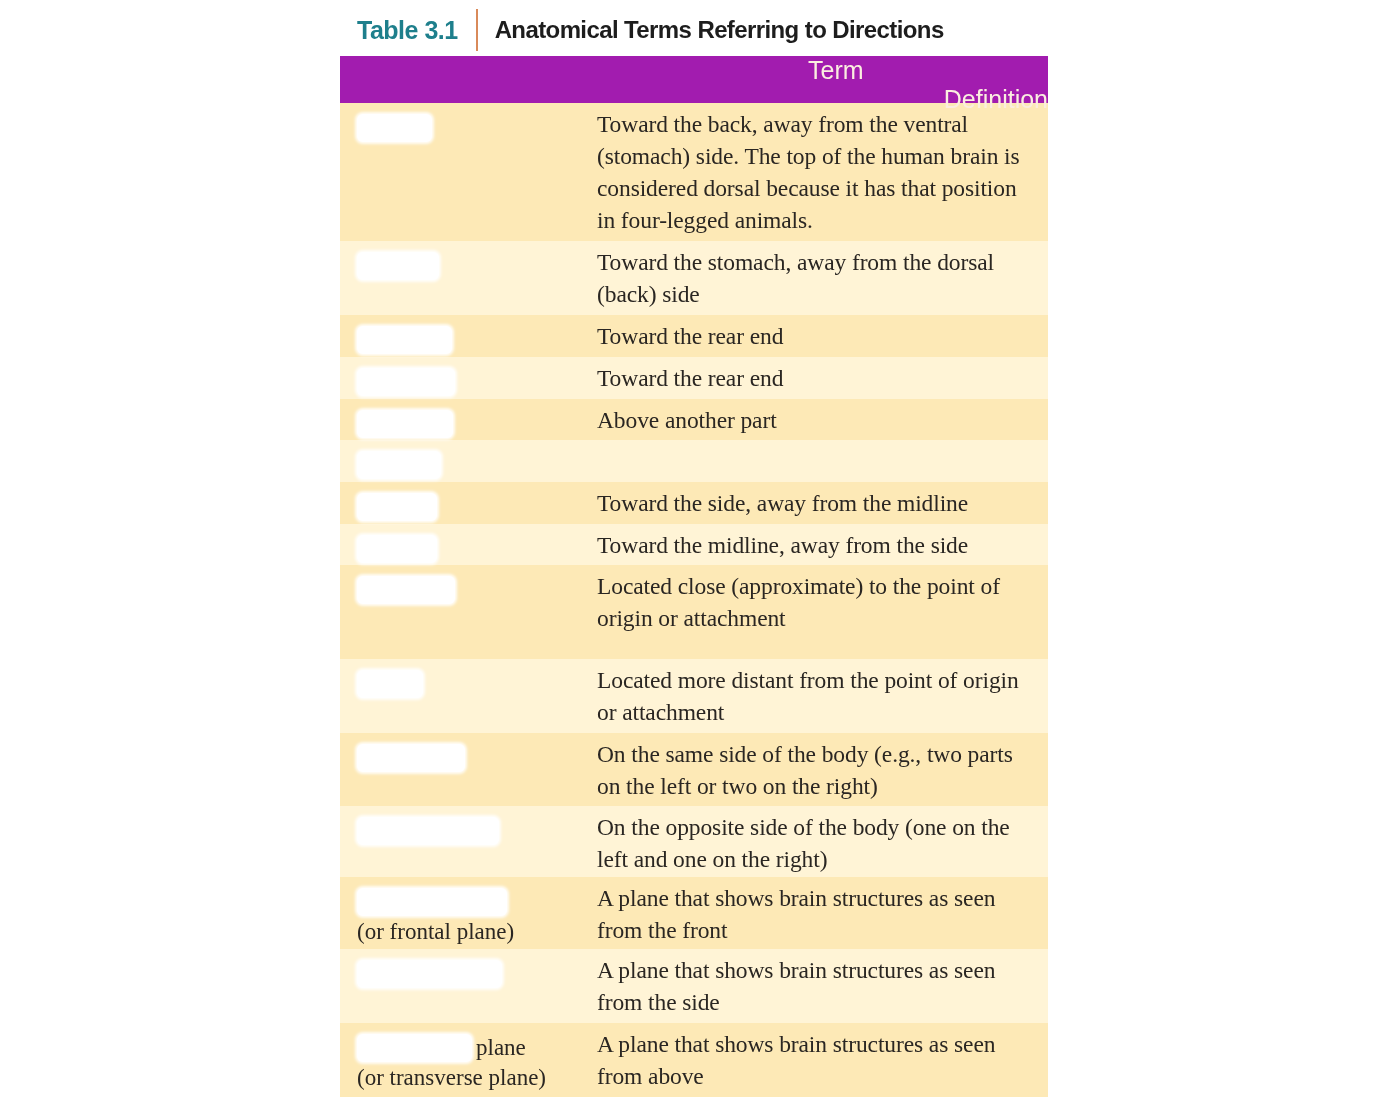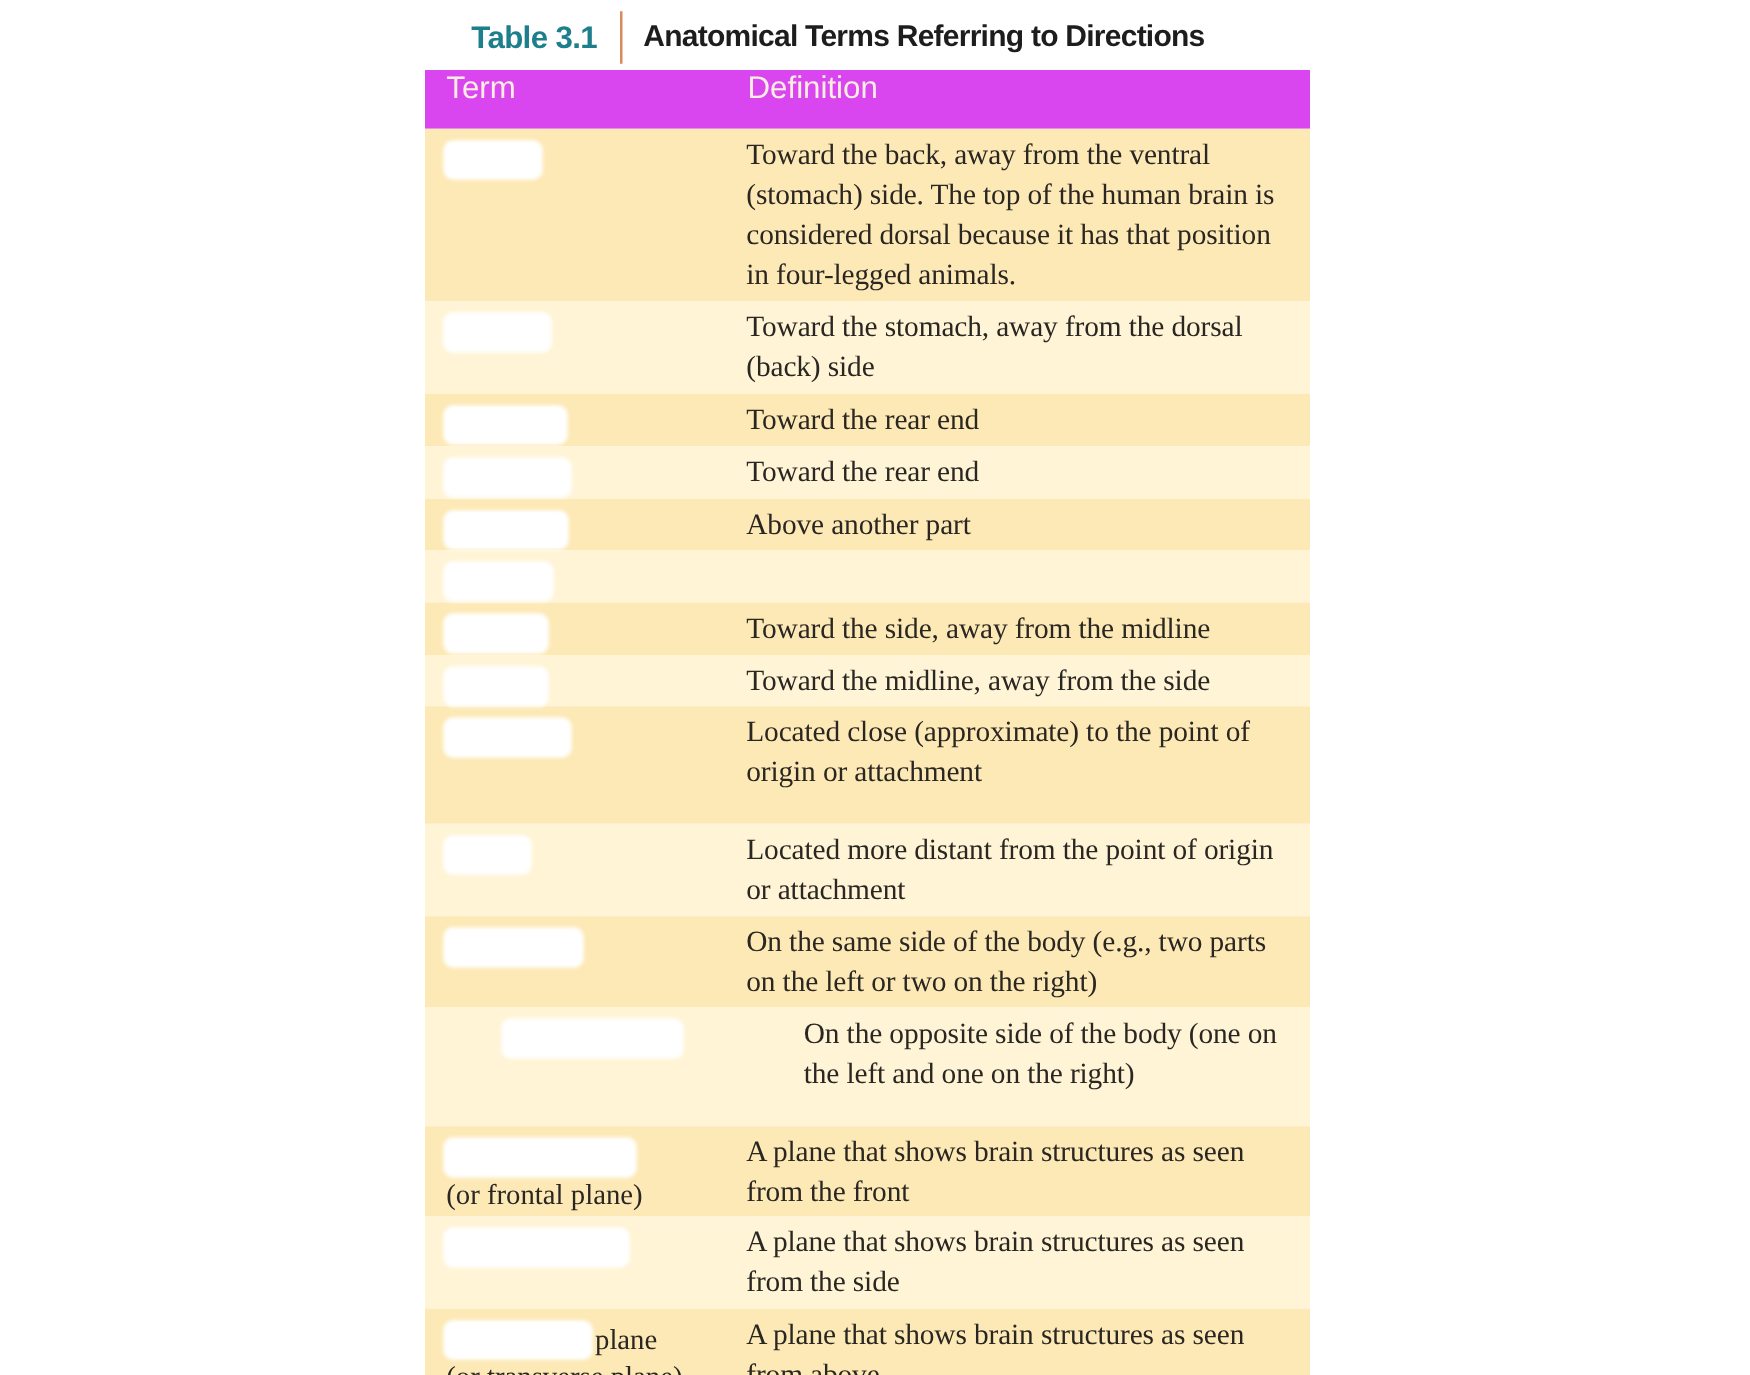--- a/index.html
+++ b/index.html
@@ -3,35 +3,35 @@
 <meta charset="utf-8">
 <style>
   html, body { margin: 0; padding: 0; background: #ffffff; }
   body { width: 1400px; height: 1100px; position: relative; overflow: hidden; }
   .caption {
     position: absolute; left: 357px; top: 8px; height: 44px;
     display: flex; align-items: center;
   }
   .cap-num {
     font-family: "Liberation Sans", sans-serif; font-weight: bold;
-    font-size: 25px; color: #1e7f8c; letter-spacing: -0.5px; margin-left: 20px;
+    font-size: 25px; color: #1e7f8c; letter-spacing: -0.5px;
   }
   .cap-div {
     width: 2px; height: 42px; background: #d98a5a; margin: 0 17px 0 18px;
   }
   .cap-title {
     font-family: "Liberation Sans", sans-serif; font-weight: bold;
     font-size: 24px; color: #1d1d1d; letter-spacing: -0.6px;
   }
   .table {
     position: absolute; left: 340px; top: 56px; width: 708px;
   }
   .thead {
-    height: 47px; background: #d946ef; display: flex; align-items: flex-start;
-    color: #fbeee0; font-family: "Liberation Sans", sans-serif; font-size: 25px;
+    height: 47px; background: #a21caf; display: flex; align-items: flex-end;
+    color: #fbeee0; font-family: "Liberation Sans", sans-serif; font-size: 25px; flex-direction: column;
   }
   .thead .c-term { width: 257px; padding-left: 17px; box-sizing: border-box; }
   .thead .c-def { flex: 1; padding-left: 1px; }
   .row { display: flex; box-sizing: border-box; }
   .row.odd { background: #fde9b6; }
   .row.even { background: #fff4d6; }
   .row .c-term {
     width: 257px; padding-left: 17px; box-sizing: border-box;
     font-family: "Liberation Serif", serif; font-size: 23px; color: #2a2622;
     line-height: 32px; padding-top: 7px; position: relative;
@@ -122,21 +122,21 @@
           <span class="term-line"><span class="redact" style="width: 66px;"></span></span>
         </div>
         <div class="c-def">Located more distant from the point of origin or attachment</div>
       </div>
       <div class="row odd" style="height: 73px;">
         <div class="c-term">
           <span class="term-line"><span class="redact" style="width: 108px;"></span></span>
         </div>
         <div class="c-def">On the same side of the body (e.g., two parts on the left or two on the right)</div>
       </div>
-      <div class="row even" style="height: 95px; padding-left: 46px;">
+      <div class="row even" style="height: 71px;">
         <div class="c-term">
           <span class="term-line"><span class="redact" style="width: 142px;"></span></span>
         </div>
         <div class="c-def">On the opposite side of the body (one on the left and one on the right)</div>
       </div>
       <div class="row odd" style="height: 72px;">
         <div class="c-term">
           <span class="term-line"><span class="redact" style="width: 150px;"></span></span>
           <span class="term-line">(or frontal plane)</span>
         </div>

